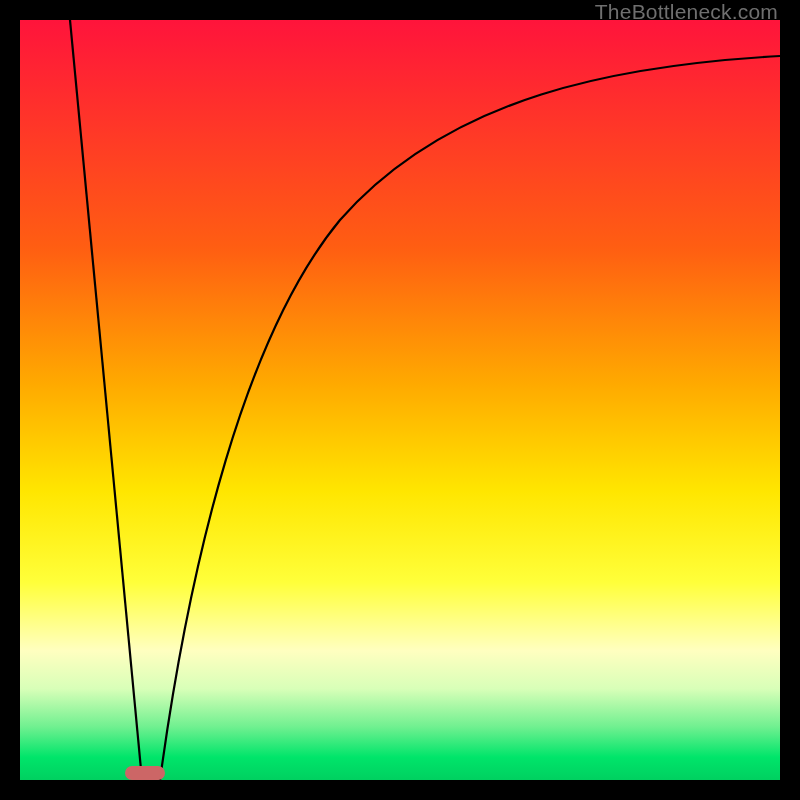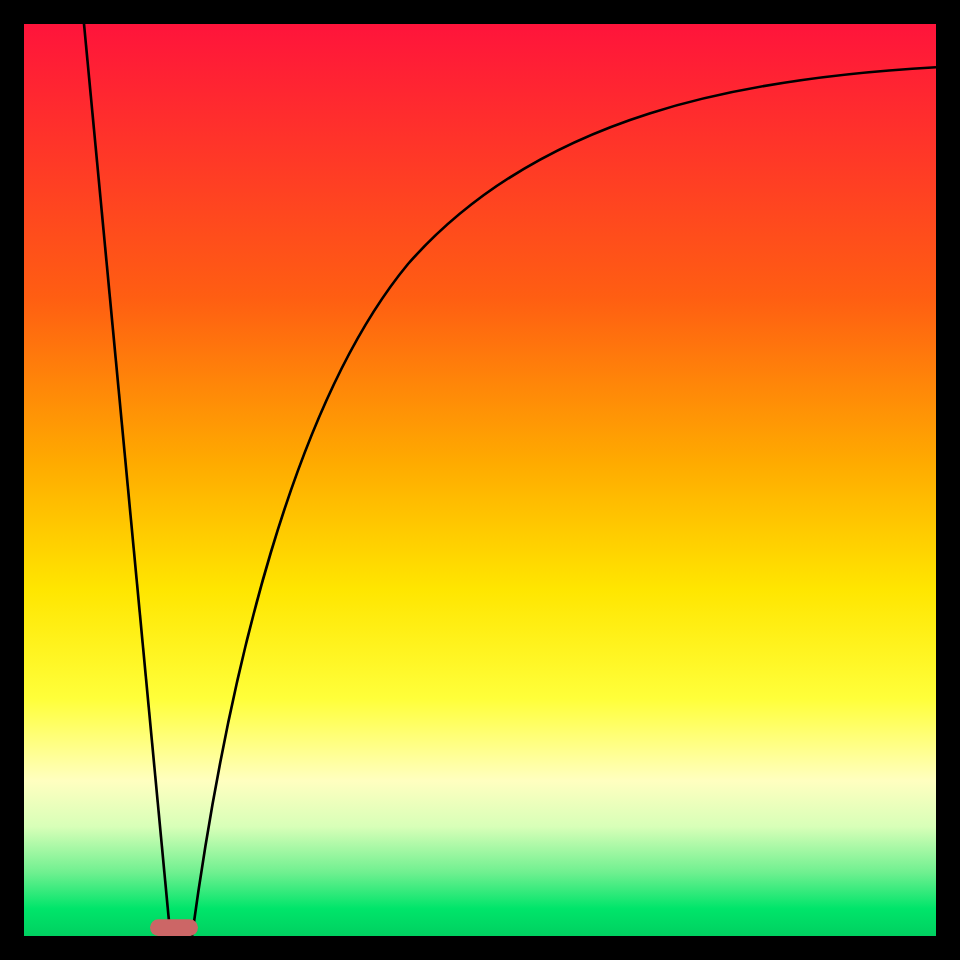--- a/index.html
+++ b/index.html
@@ -70,14 +70,15 @@
       <path d="M 50 0 L 122 760" stroke="#000" stroke-width="2.2" fill="none"></path>
       <path d="M 140 760
                C 170 540, 225 315, 320 200
                C 430 75, 600 45, 760 36" stroke="#000" stroke-width="2.2" fill="none"></path>
     </svg>
 
     <div class="marker" style="left:105px;top:746px;width:40px;height:14px;"></div>
 
   </div>
 
+  <div class="watermark">TheBottleneck.com</div>
 
 </div>
 
 </body></html>

